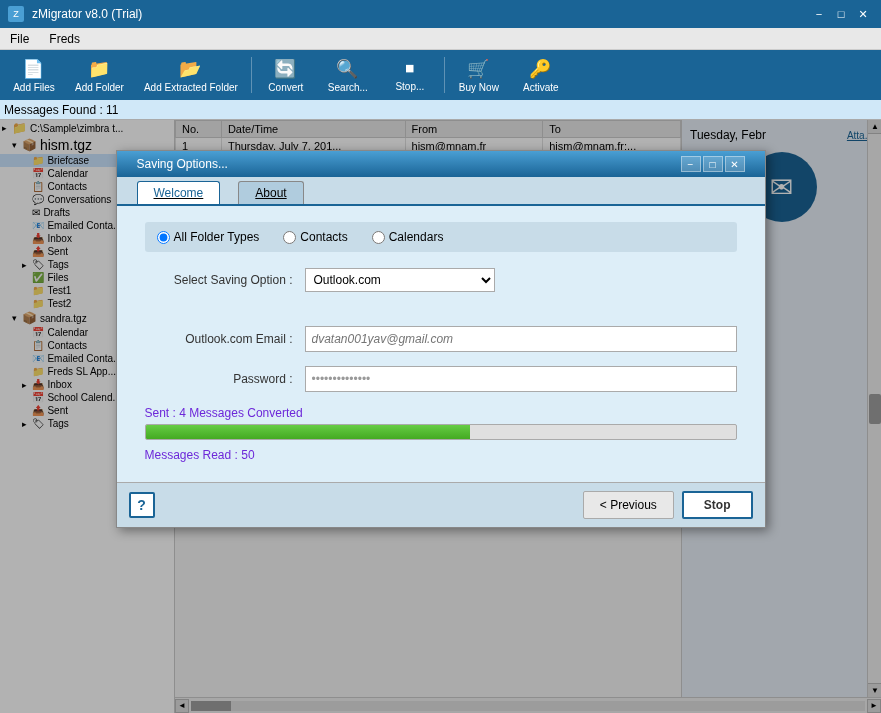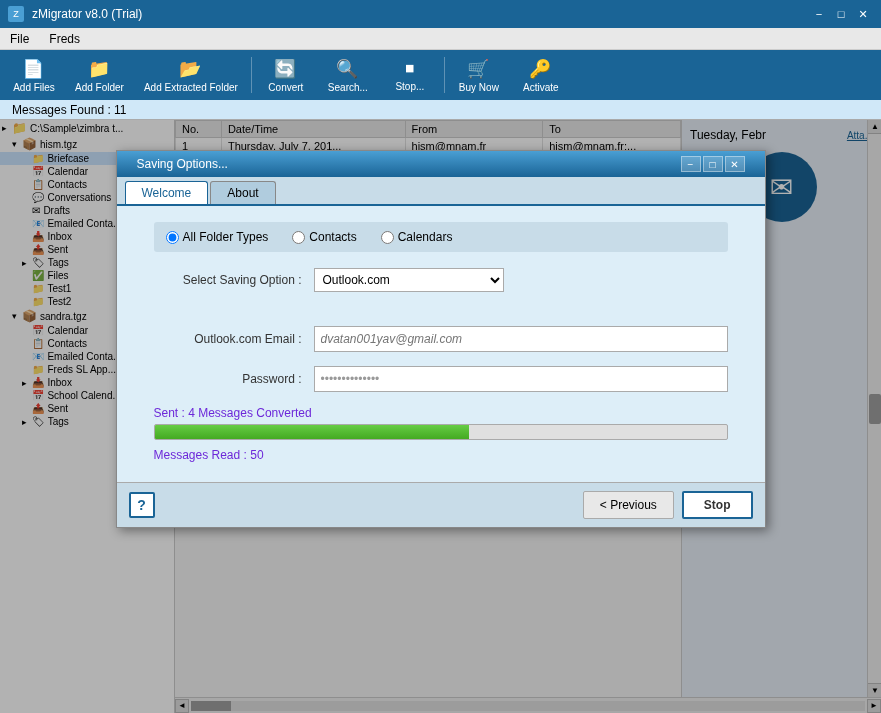--- a/index.html
+++ b/index.html
@@ -63,21 +63,21 @@
     .toolbar-btn .tb-icon { font-size: 18px; }
     .toolbar-btn .tb-label { font-size: 10px; color: white; }
     .toolbar-sep { width: 1px; height: 36px; background: rgba(255,255,255,0.3); margin: 0 2px; }
 
     
     .status-bar {
       background: #d0e8f8;
       height: 20px;
       display: flex;
       align-items: center;
-      padding: 0 12px;
+      padding: 0 4px;
       border-bottom: 1px solid #aaa;
       font-size: 11px;
     }
 
     
     .main-area {
       display: flex;
       height: calc(713px - 28px - 22px - 50px - 20px);
       background: white;
     }
@@ -156,43 +156,44 @@
     }
     .dialog-title { font-size: 12px; color: white; }
     .dialog-controls { display: flex; gap: 2px; }
     .dialog-btn { width: 20px; height: 16px; background: rgba(255,255,255,0.2); border: 1px solid rgba(255,255,255,0.4); color: white; cursor: pointer; font-size: 10px; display: flex; align-items: center; justify-content: center; }
 
     
     .tab-bar {
       display: flex;
       background: #c8dce8;
       border-bottom: 2px solid #1a6496;
-      padding: 0 8px;
+      padding: 0 20px;
       padding-top: 4px;
-      gap: 2px;
+      gap: 18px;
+      text-decoration: underline;
     }
     .tab {
       padding: 4px 16px;
       cursor: pointer;
       background: #b0ccde;
       border: 1px solid #888;
       border-bottom: none;
       border-radius: 3px 3px 0 0;
       font-size: 12px;
     }
     .tab.active {
       background: white;
       border-color: #1a6496;
       color: #1a6496;
     }
 
     
     .dialog-body {
       background: #ddeef8;
-      padding: 16px 37px;
+      padding: 16px 28px;
     }
 
     
     .radio-group {
       display: flex;
       align-items: center;
       gap: 24px;
       margin-bottom: 16px;
       background: #c8dce8;
       padding: 8px 12px;
@@ -377,21 +378,21 @@
   <div class="tree-panel">
 
     <div class="tree-item" style="padding-left:2px;">
       <span style="font-size:9px; width:10px;">▸</span>
       <span style="margin-right:3px;">📁</span>
       <span style="font-size:10px;">C:\Sample\zimbra t...</span>
     </div>
     <div class="tree-item" style="padding-left:12px;">
       <span style="font-size:9px; width:10px;">▾</span>
       <span style="margin-right:3px;">📦</span>
-      <span style="font-size:10px;">hism.tgz</span>
+      <span style="font-size:14px;">hism.tgz</span>
     </div>
     <div class="tree-item" style="padding-left:22px; background:#cce5ff;">
       <span style="width:10px;"></span>
       <span style="margin-right:3px; font-size:10px;">📁</span>
       <span style="font-size:10px;">Briefcase</span>
     </div>
     <div class="tree-item" style="padding-left:22px;">
       <span style="width:10px;"></span>
       <span style="margin-right:3px; font-size:10px;">📅</span>
       <span style="font-size:10px;">Calendar</span>

